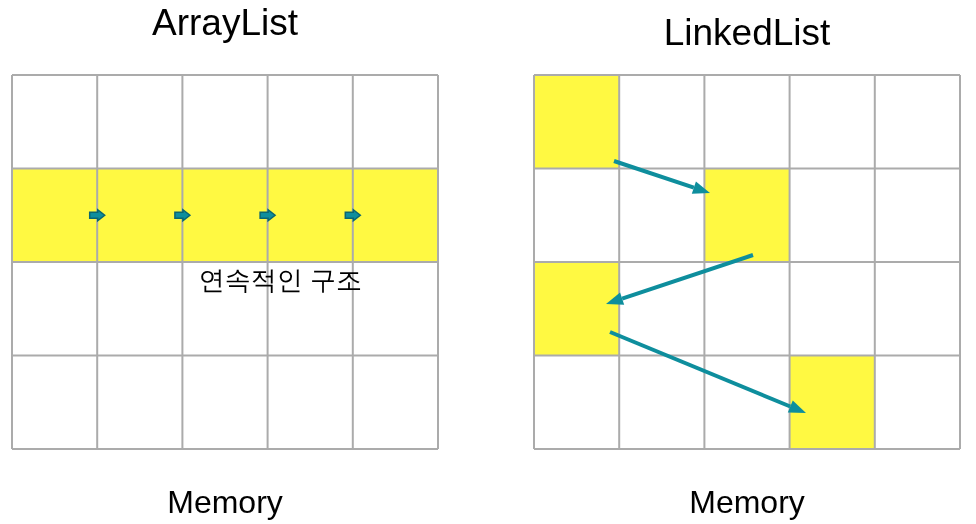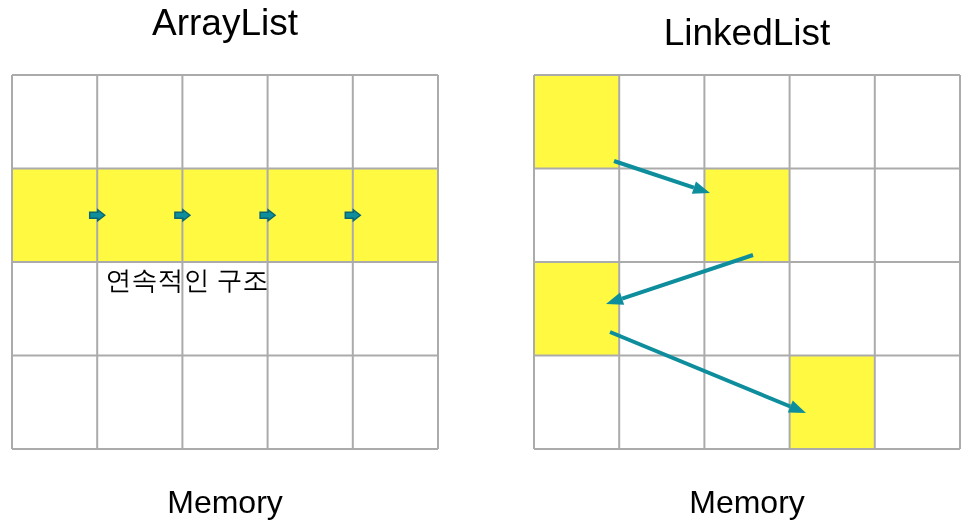--- a/index.html
+++ b/index.html
@@ -27,21 +27,21 @@
     line-height:1.2;
     color:#000000;
     text-align:center;
   }
   #memory-left{left:12px;width:426px;}
   #memory-right{left:534px;width:426px;}
   #caption{
     position:absolute;
     left:12px;width:350px;top:265px;
     font-size:26px;line-height:1.2;
-    color:#000000;text-align:center;
+    color:#000000;text-align:right;
     white-space:nowrap;
   }
   #overlay-svg{position:absolute;left:0;top:0;}
 </style>
 </head>
 <body>
 
 <div id="canvas">
 
   <div id="title-left" class="panel-title">ArrayList</div>

